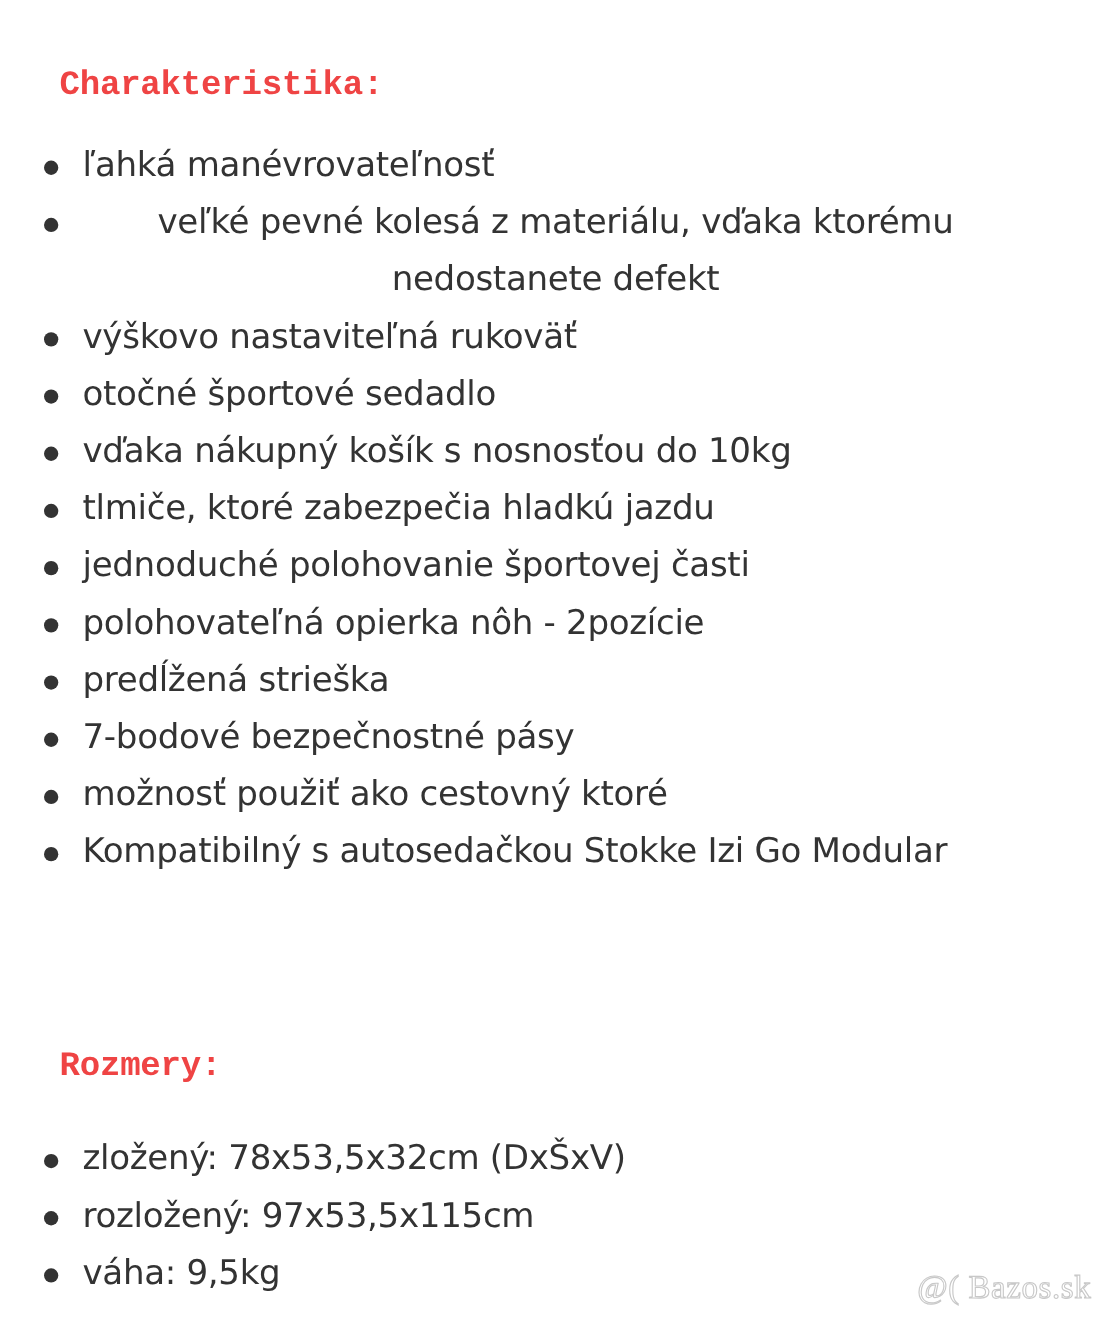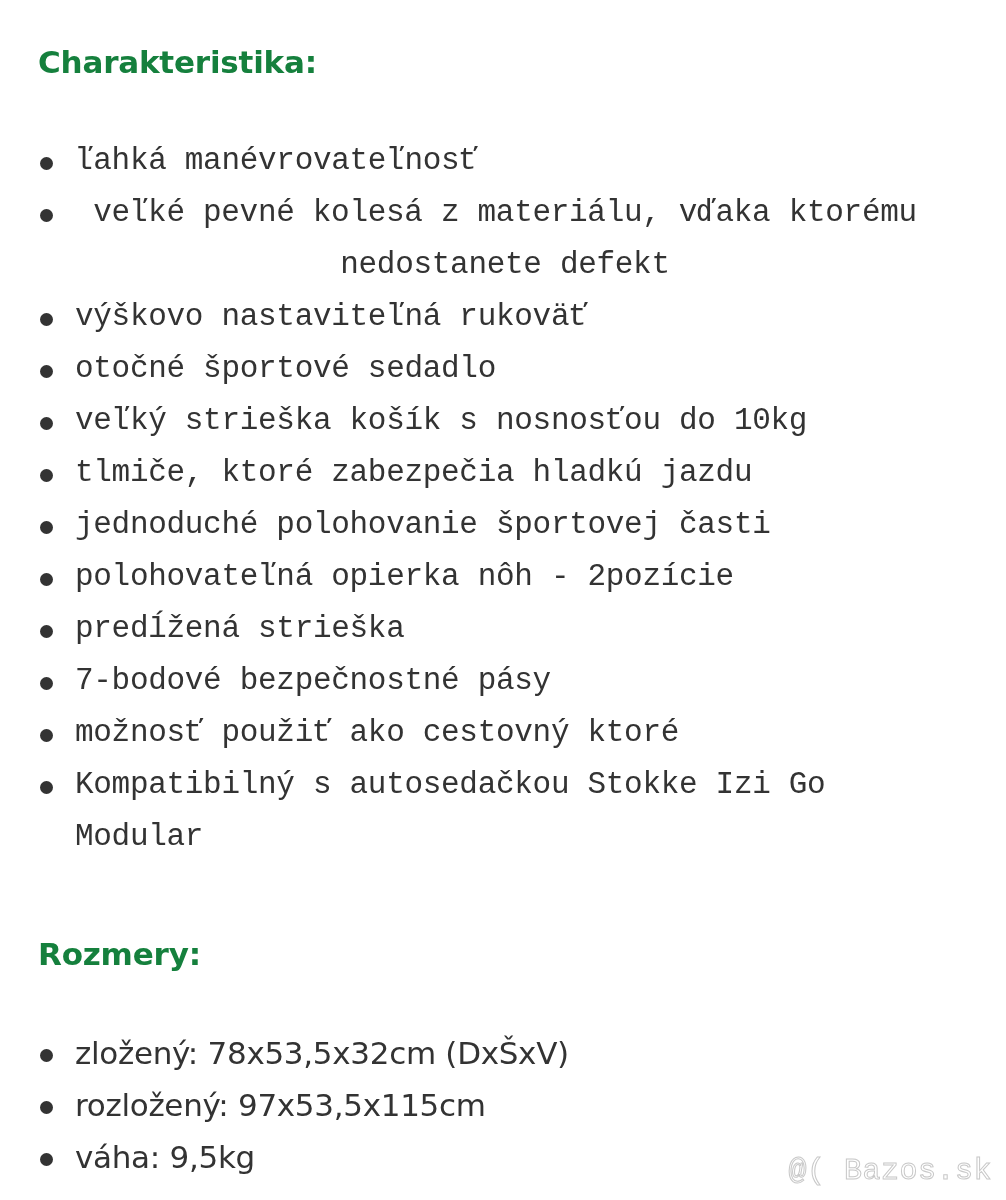--- a/index.html
+++ b/index.html
@@ -2,52 +2,52 @@
 <html><head>
 <meta charset="utf-8">
 <style>
   html, body { margin: 0; padding: 0; }
   body {
     width: 1006px; height: 1200px; background: #ffffff; position: relative;
     overflow: hidden; color: #333333;
     font-family: "DejaVu Sans", "Liberation Sans", sans-serif;
   }
   .heading {
-    position: absolute; left: 38px; margin: 0;
-    font-size: 31px; font-weight: bold; color: #15803d; letter-spacing: -0.2px;
+    position: absolute; left: 38px; margin: 16px;
+    font-size: 31px; font-weight: bold; color: #ef4444; letter-spacing: -0.2px; font-family: Liberation Mono, monospace;
   }
   ul.list {
     position: absolute; left: 38px; margin: 0; padding: 0; list-style: none;
     width: 920px;
   }
   ul.list li {
     position: relative; padding-left: 37px;
     font-size: 31px; line-height: 52px; color: #333333; letter-spacing: -0.3px;
   }
   ul.list li .bullet {
     position: absolute; left: 2px; top: 22px; width: 13px; height: 13px;
     border-radius: 50%; background: #333333;
   }
   .watermark {
     position: absolute; right: 14px; bottom: 12px;
-    font-family: Liberation Mono, monospace; font-size: 30px;
+    font-family: Liberation Serif, serif; font-size: 30px;
     color: #ffffff; -webkit-text-stroke: 1px #c8c8c8; letter-spacing: 0.5px;
   }
 </style>
 </head>
 <body>
 
 <h2 class="heading" style="top:44px;">Charakteristika:</h2>
 
-<ul class="list" style="top:135px;font-family:Liberation Mono, monospace;">
+<ul class="list" style="top:124px;">
   <li><span class="bullet"></span><span>ľahká manévrovateľnosť</span></li>
   <li style="width:860px;text-align:center;"><span class="bullet"></span><span>veľké pevné kolesá z materiálu, vďaka ktorému nedostanete defekt</span></li>
   <li><span class="bullet"></span><span>výškovo nastaviteľná rukoväť</span></li>
   <li><span class="bullet"></span><span>otočné športové sedadlo</span></li>
-  <li><span class="bullet"></span><span>veľký strieška košík s nosnosťou do 10kg</span></li>
+  <li><span class="bullet"></span><span>vďaka nákupný košík s nosnosťou do 10kg</span></li>
   <li><span class="bullet"></span><span>tlmiče, ktoré zabezpečia hladkú jazdu</span></li>
   <li><span class="bullet"></span><span>jednoduché polohovanie športovej časti</span></li>
   <li><span class="bullet"></span><span>polohovateľná opierka nôh - 2pozície</span></li>
   <li><span class="bullet"></span><span>predĺžená strieška</span></li>
   <li><span class="bullet"></span><span>7-bodové bezpečnostné pásy</span></li>
   <li><span class="bullet"></span><span>možnosť použiť ako cestovný ktoré</span></li>
   <li style="width:820px;"><span class="bullet"></span><span>Kompatibilný s autosedačkou Stokke Izi Go Modular</span></li>
 </ul>
 
 <h2 class="heading" style="top:936px;">Rozmery:</h2>

